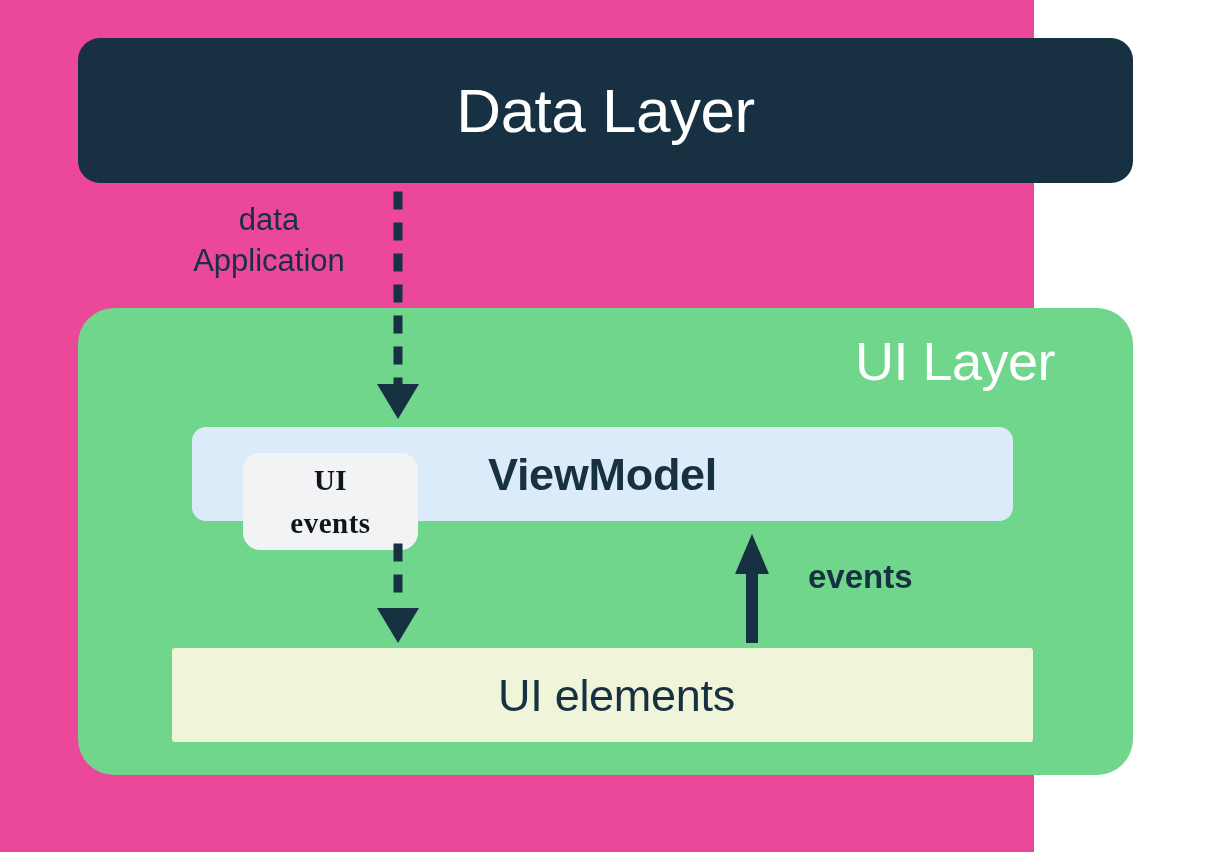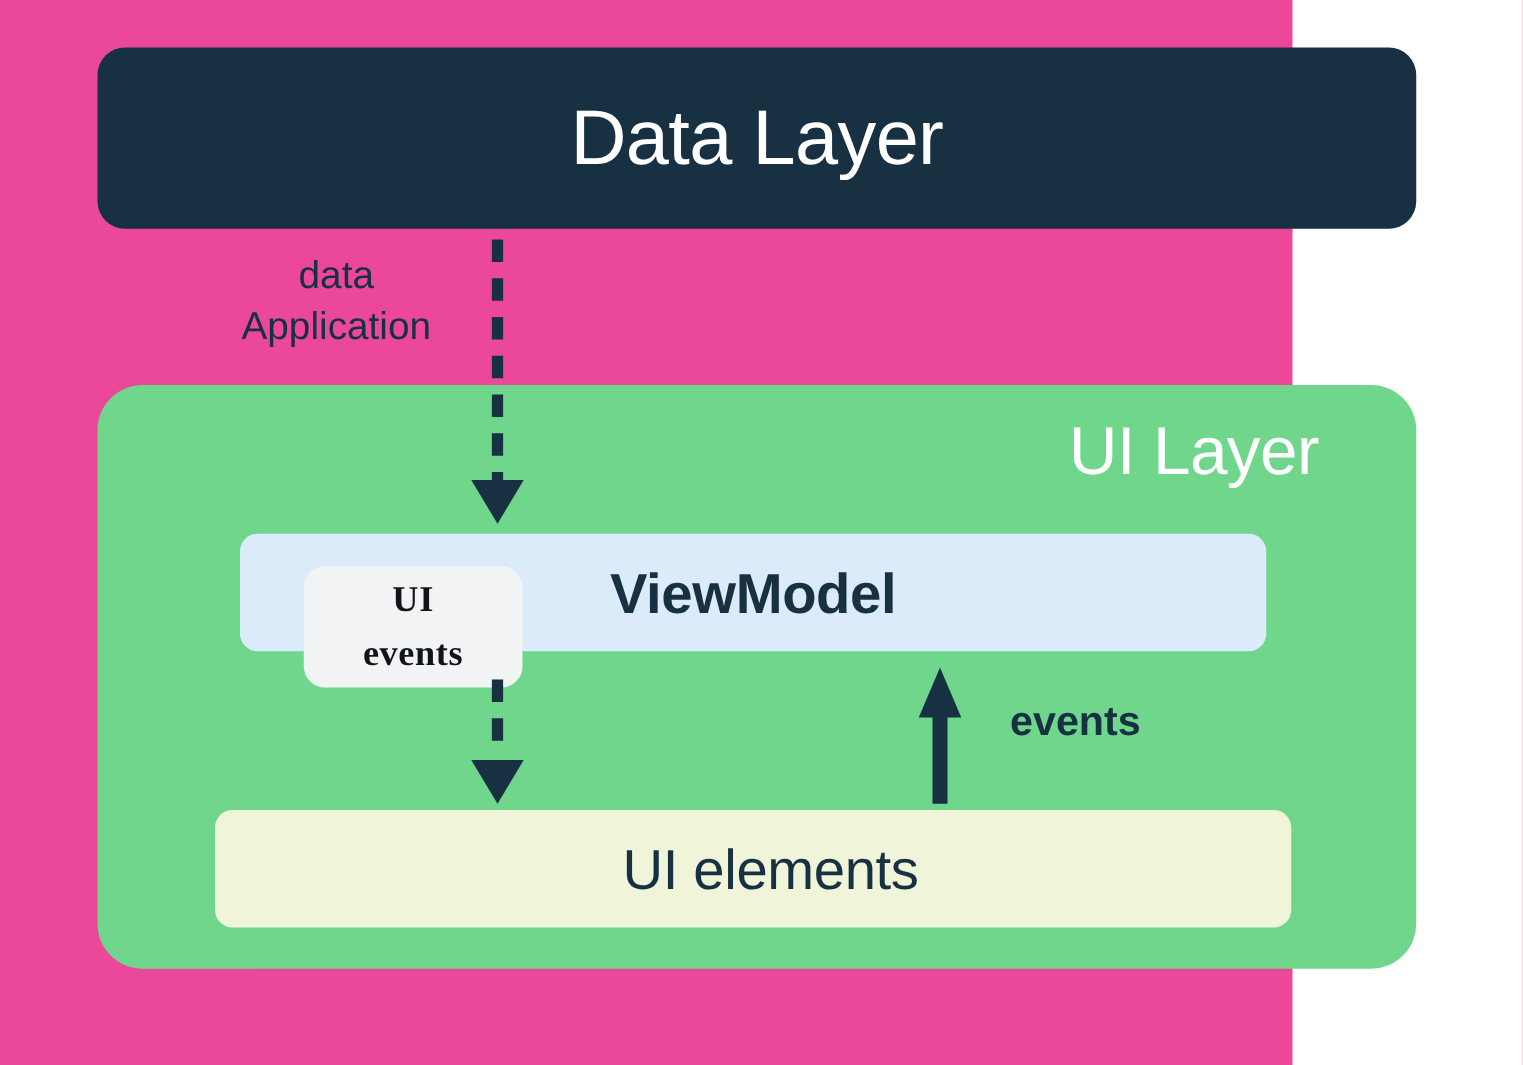--- a/index.html
+++ b/index.html
@@ -126,21 +126,21 @@
   }
 
   
   .ui-elements-box {
     position: absolute;
     left: 94px;
     top: 340px;
     width: 861px;
     height: 94px;
     background: #F0F4D8;
-    border-radius: 14px;
+    border-radius: 3px;
     display: flex;
     align-items: center;
     justify-content: center;
     box-sizing: border-box;
     padding-left: 28px;
   }
   .ui-elements-label {
     color: #173042;
     font-size: 45px;
     font-weight: 400;

